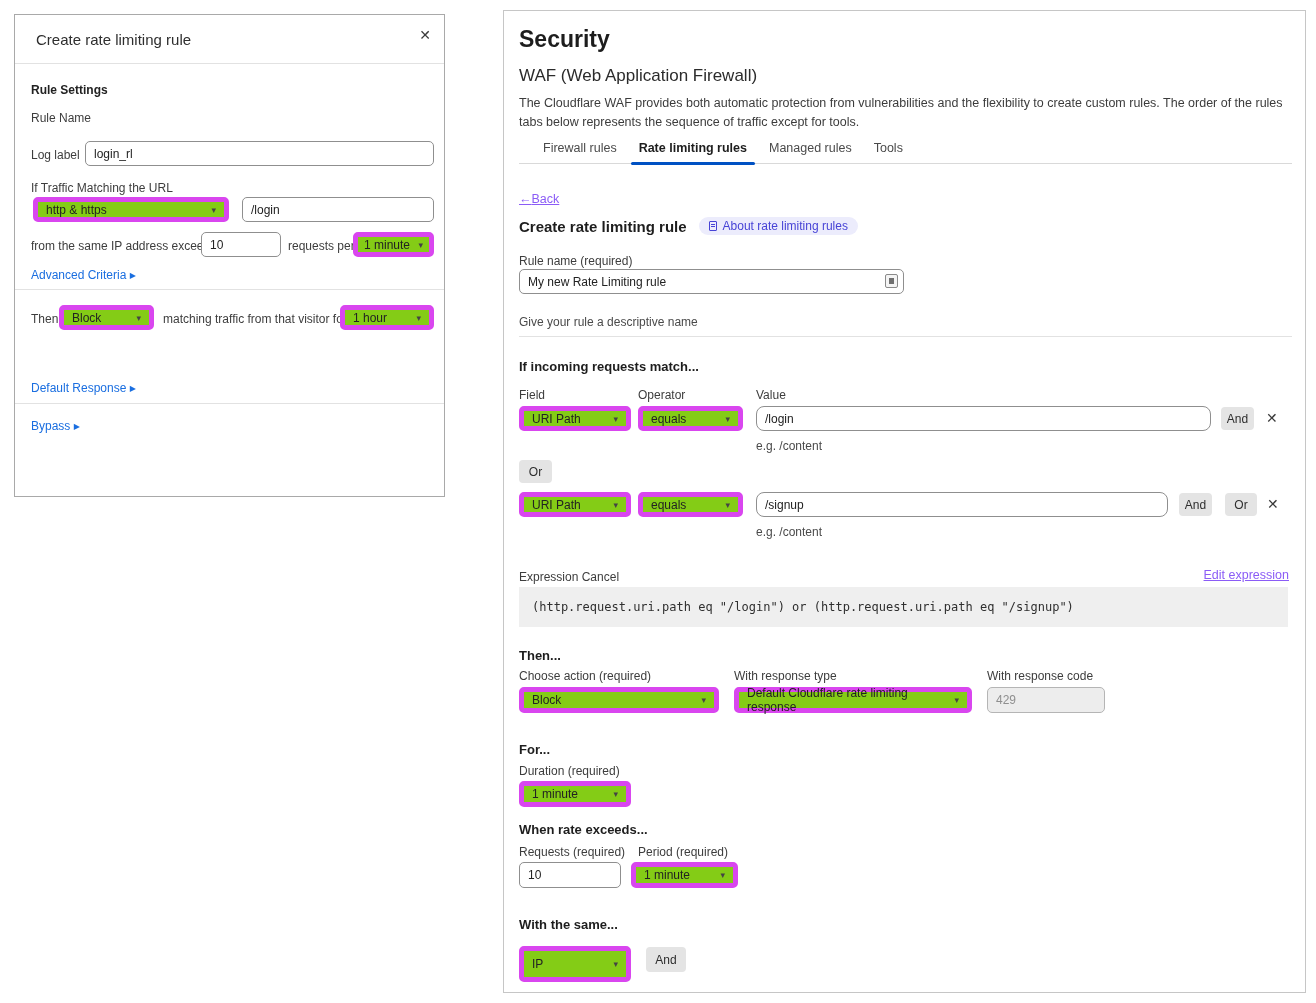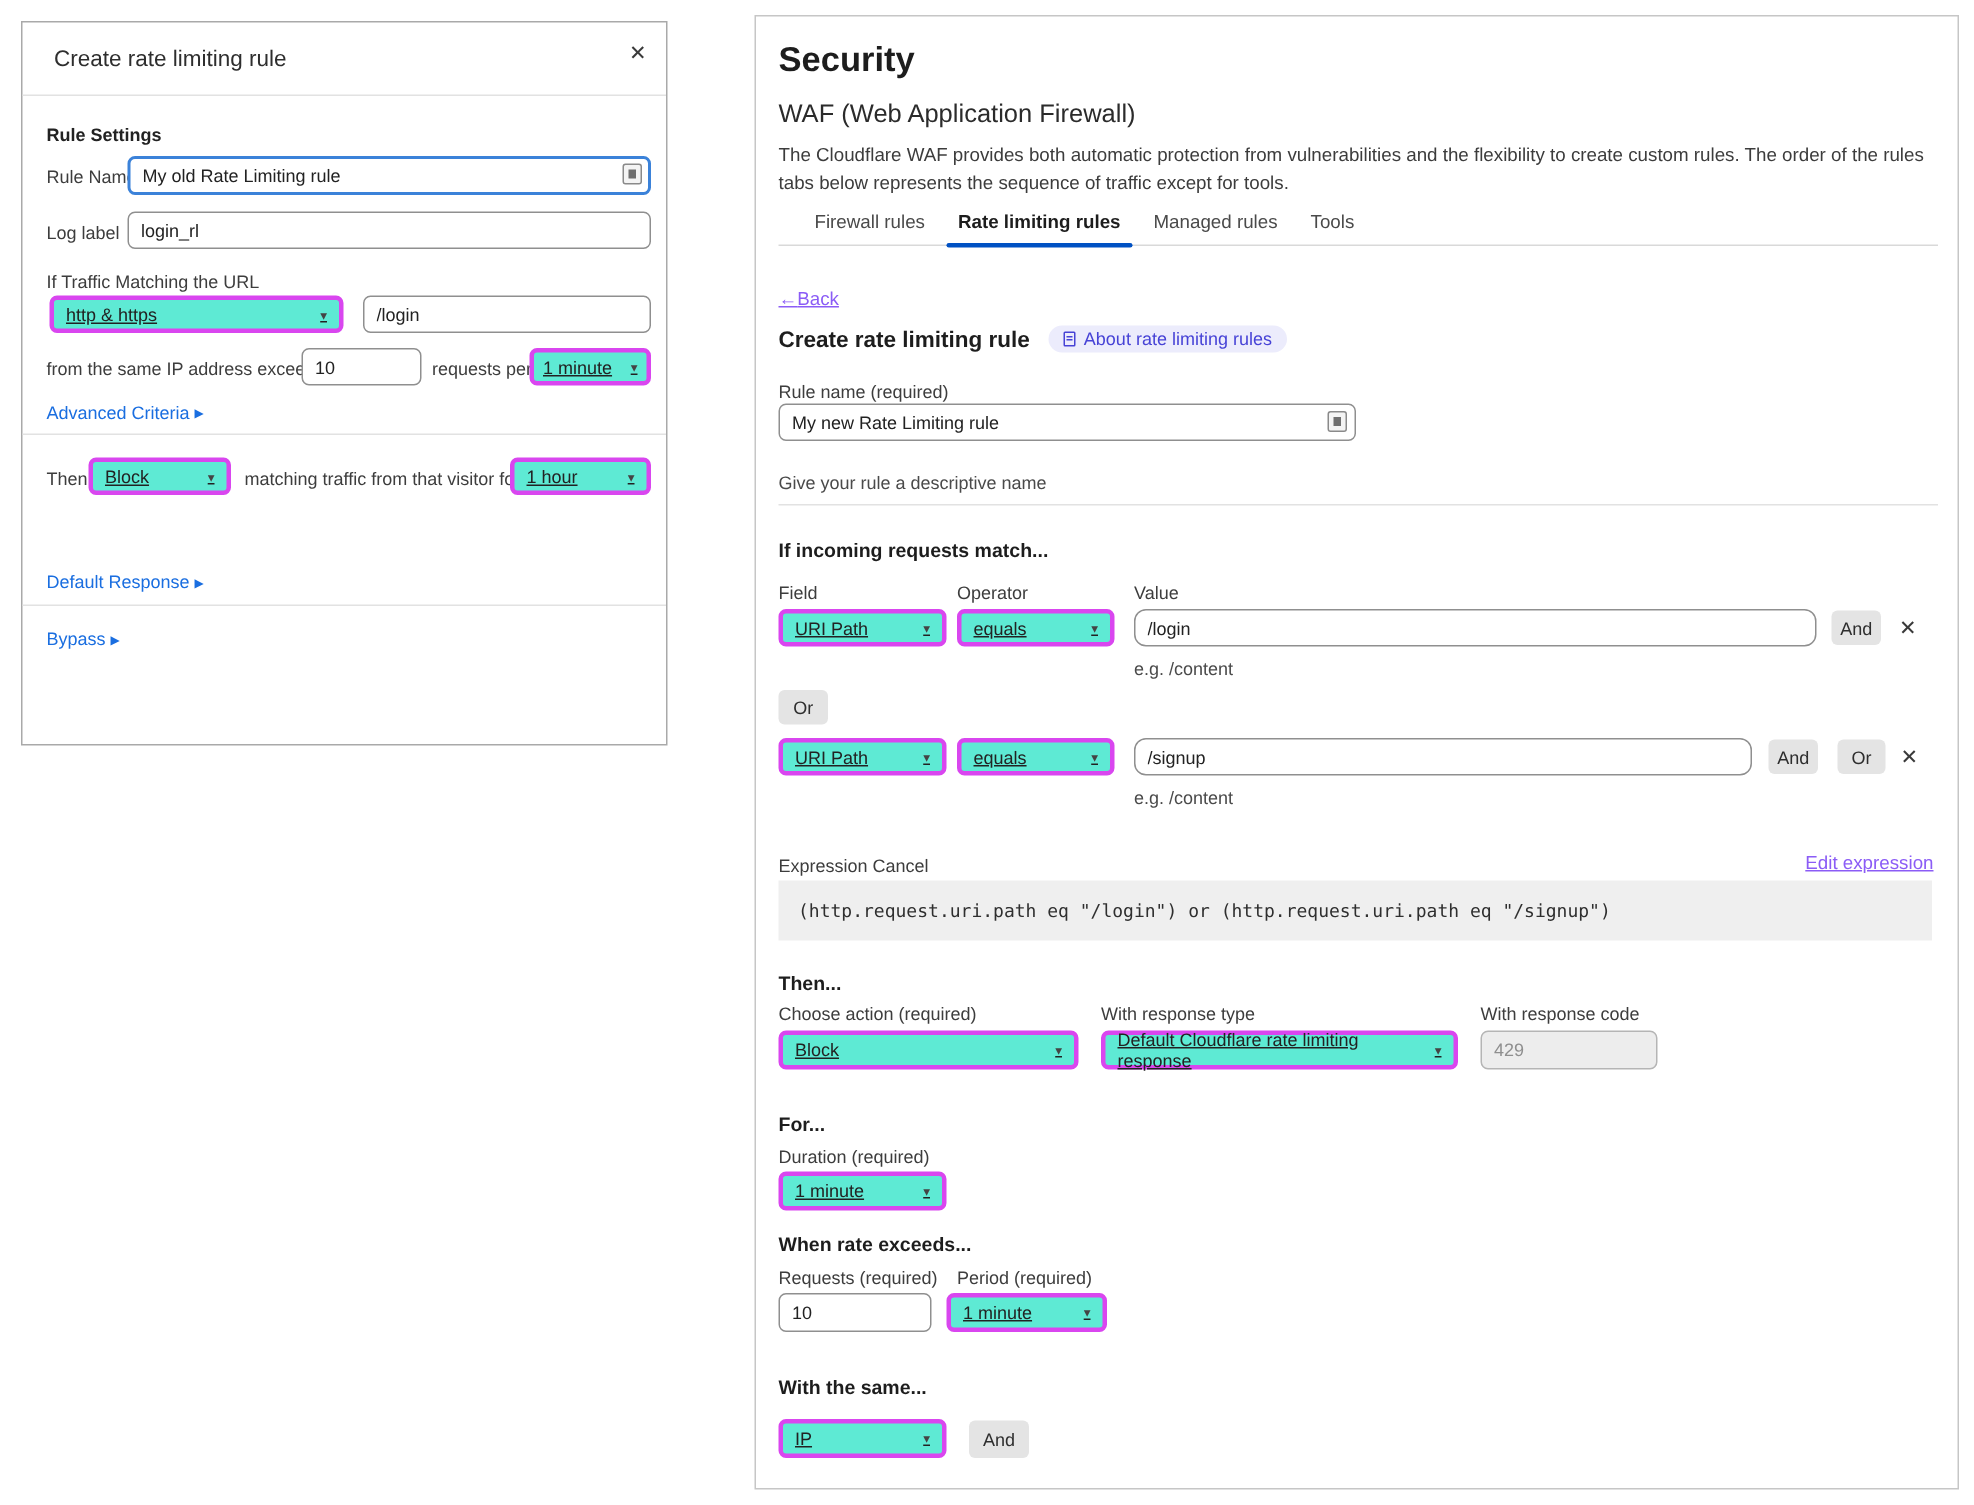--- a/index.html
+++ b/index.html
@@ -6,22 +6,22 @@
   html,body { background:#ffffff; }
   #root {
     position:relative; width:1316px; height:1003px; background:#fff;
     font-family:"Liberation Sans", sans-serif; color:#222;
   }
   .abs { position:absolute; }
 
   
   .select {
     display:flex; align-items:center; justify-content:space-between;
-    border:3px solid #d946ef; border-radius:5px; background:#5eead4;
-    padding:0 8px; font-size:12px; color:#222; cursor:pointer;text-decoration:underline;
+    border:5px solid #d946ef; border-radius:5px; background:#84cc16;
+    padding:0 8px; font-size:12px; color:#222; cursor:pointer;
   }
   .select .caret { font-size:9px; color:#444; margin-left:6px; flex:none; }
   .tinput {
     border:1px solid #8f8f8f; border-radius:5px; background:#fff;
     font-family:"Liberation Sans", sans-serif;
     font-size:12px; color:#222; padding:0 8px; width:100%; height:100%;
   }
   .tinput:disabled { background:#ededed; color:#8f8f8f; border-color:#b5b5b5; }
   .gbtn {
     display:flex; align-items:center; justify-content:center;
@@ -109,24 +109,20 @@
 <div id="root">
 
   <div id="dialog">
     <div class="abs dlg-title" style="left:21px; top:16px;">Create rate limiting rule</div>
     <span class="abs xicon" style="right:13px; top:13px;">✕</span>
     <div class="abs divider" style="left:0; top:48px; width:100%;"></div>
 
     <div class="abs" style="left:16px; top:68px; font-size:12px; font-weight:bold; color:#222;">Rule Settings</div>
 
     <div class="abs lbl12" style="left:16px; top:96px;">Rule Name</div>
-    <div class="abs" style="left:70px; top:89px; width:349px; height:26px;">
-      <input class="tinput" style="border: 2px solid rgb(59, 130, 217); border-radius: 5px; padding-right: 24px;" value="My old Rate Limiting rule">
-      <span class="autofill-icon" style="right:6px; top:5px;"></span>
-    </div>
 
     <div class="abs lbl12" style="left:16px; top:133px;">Log label</div>
     <div class="abs" style="left:70px; top:126px; width:349px; height:25px;">
       <input class="tinput" value="login_rl" style="">
     </div>
 
     <div class="abs lbl12" style="left:16px; top:166px;">If Traffic Matching the URL</div>
     <div class="abs select" style="left:18px; top:182px; width:196px; height:25px;">
       <span>http &amp; https</span>
       <span class="caret">▾</span>
@@ -283,20 +279,20 @@
     <div class="abs lbl12" style="left:134px; top:834px;">Period (required)</div>
     <div class="abs" style="left:15px; top:851px; width:102px; height:26px;">
       <input class="tinput" value="10" style="">
     </div>
     <div class="abs select" style="left:127px; top:851px; width:107px; height:26px;">
       <span>1 minute</span>
       <span class="caret">▾</span>
     </div>
 
     <div class="abs bold-head" style="left:15px; top:906px;">With the same...</div>
-    <div class="abs select" style="left:15px; top:935px; width:112px; height:26px;">
+    <div class="abs select" style="left:15px; top:935px; width:112px; height:36px;">
       <span>IP</span>
       <span class="caret">▾</span>
     </div>
     <button class="abs gbtn" style="left:142px; top:936px; width:40px; height:25px;">And</button>
   </div>
 
 </div>
 
 </body></html>

